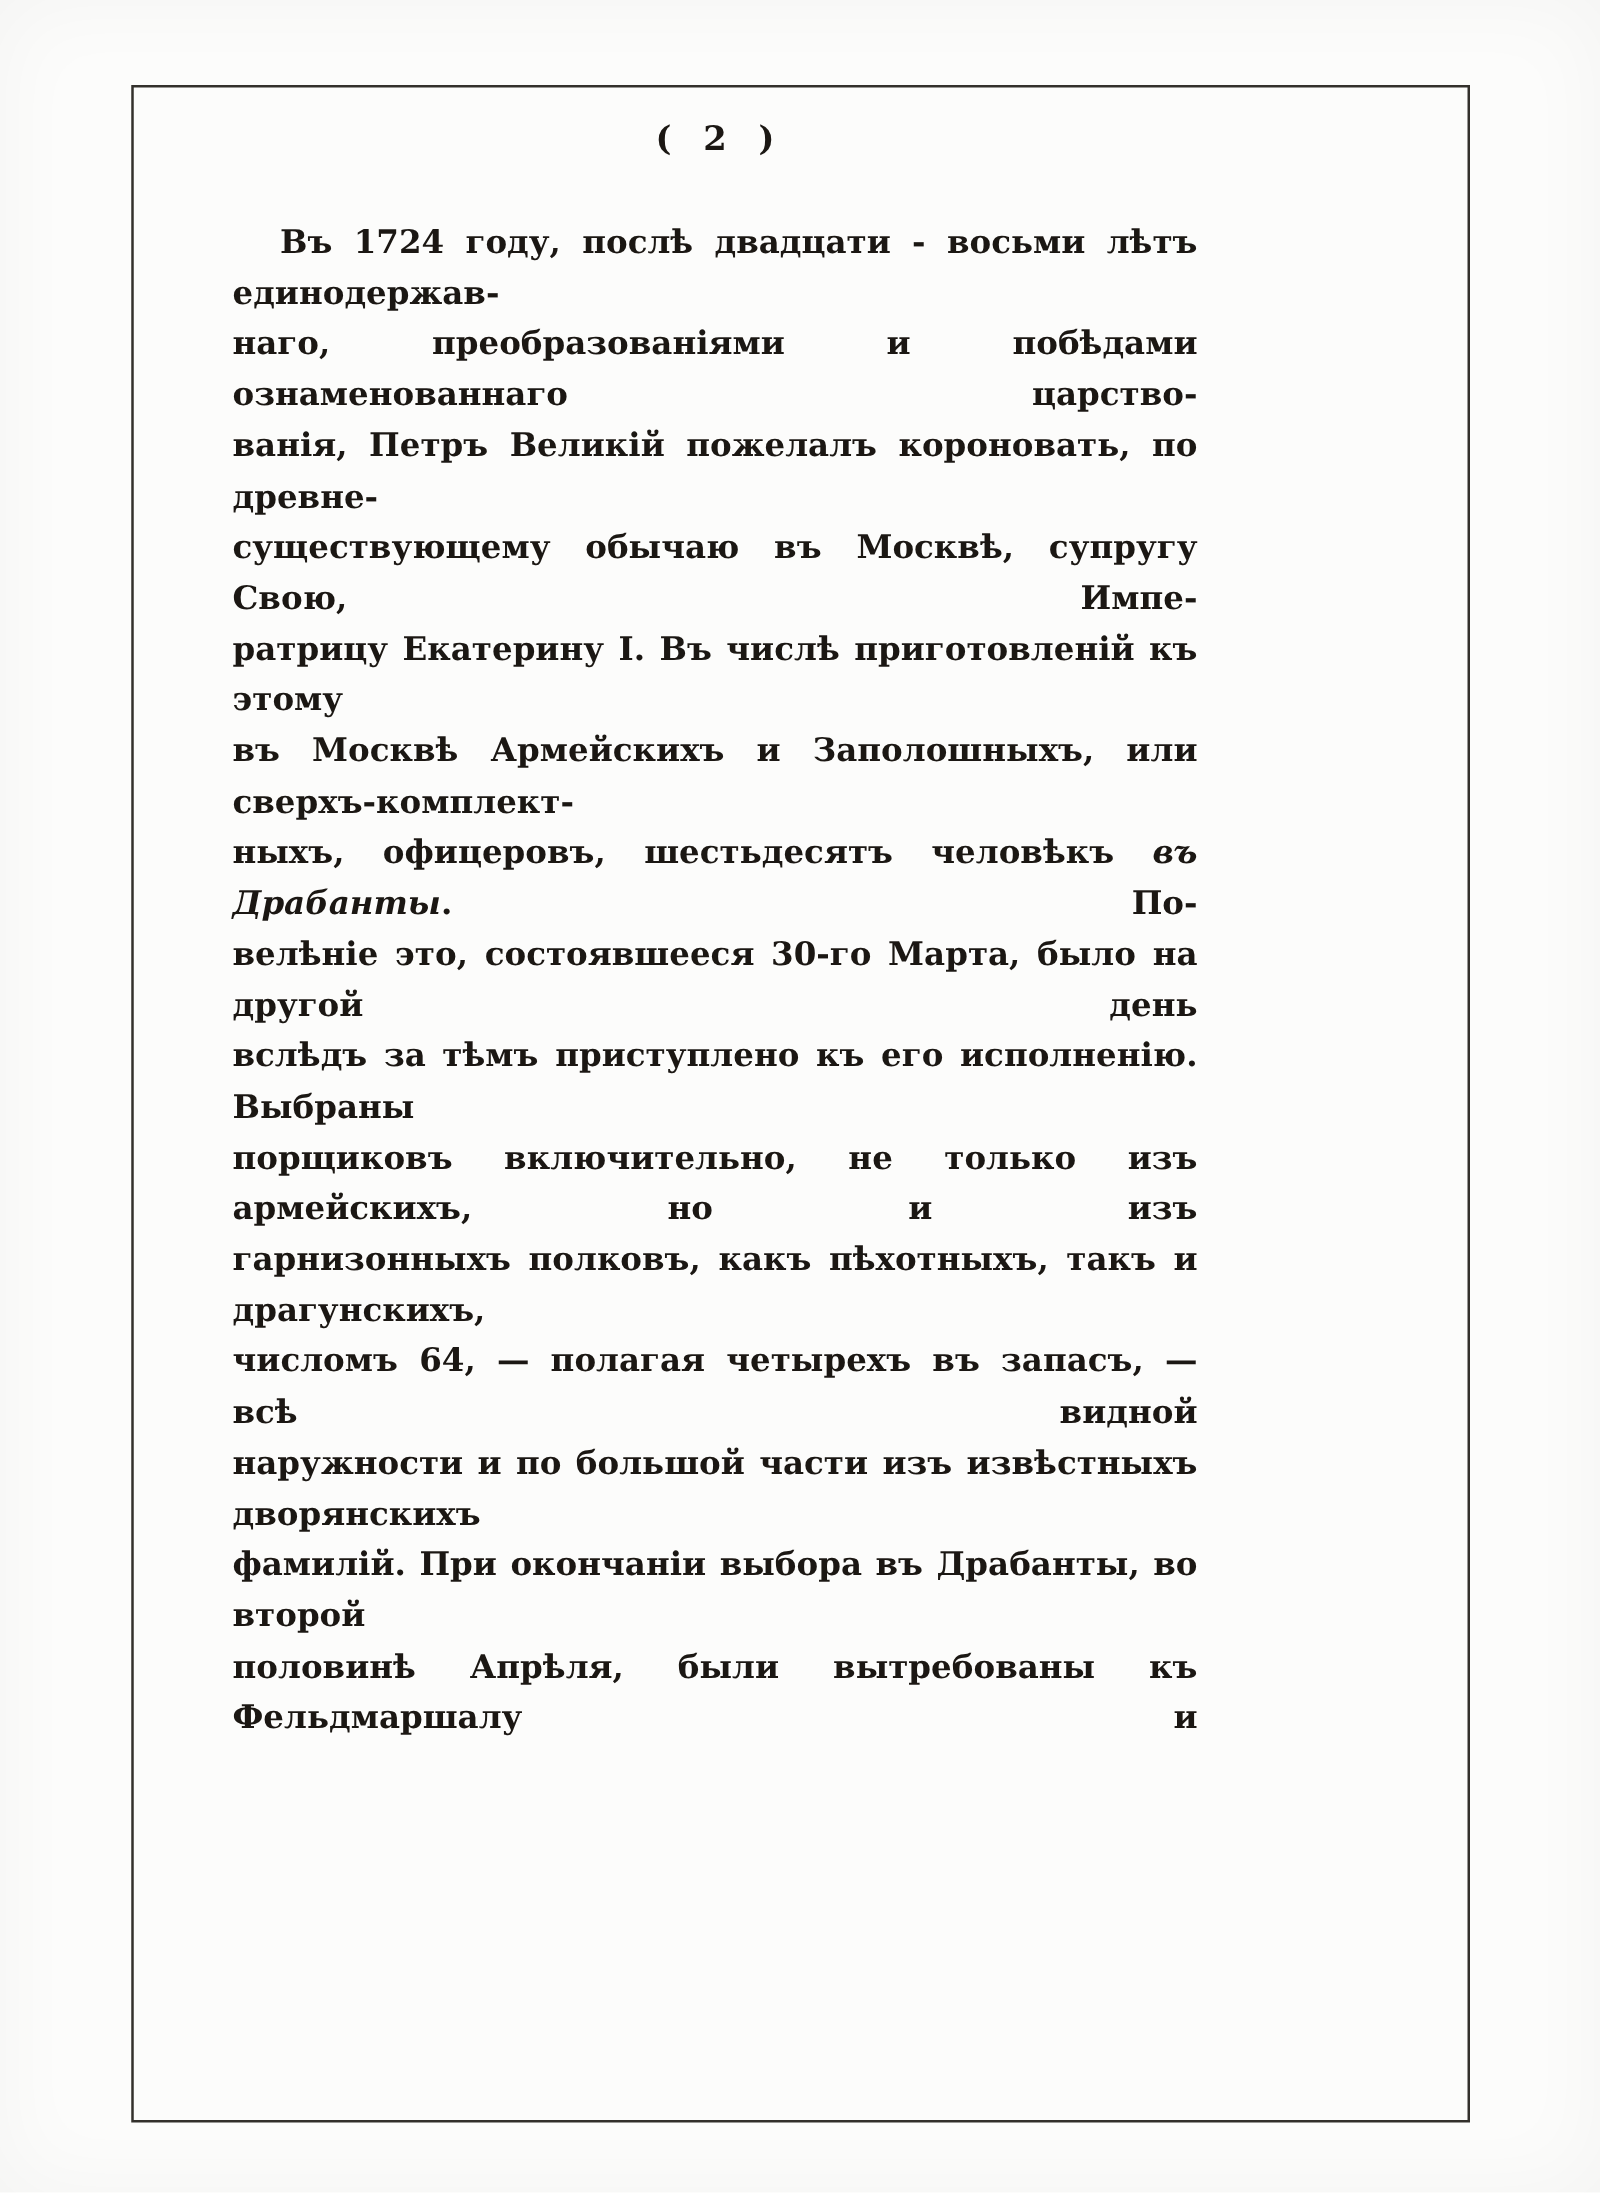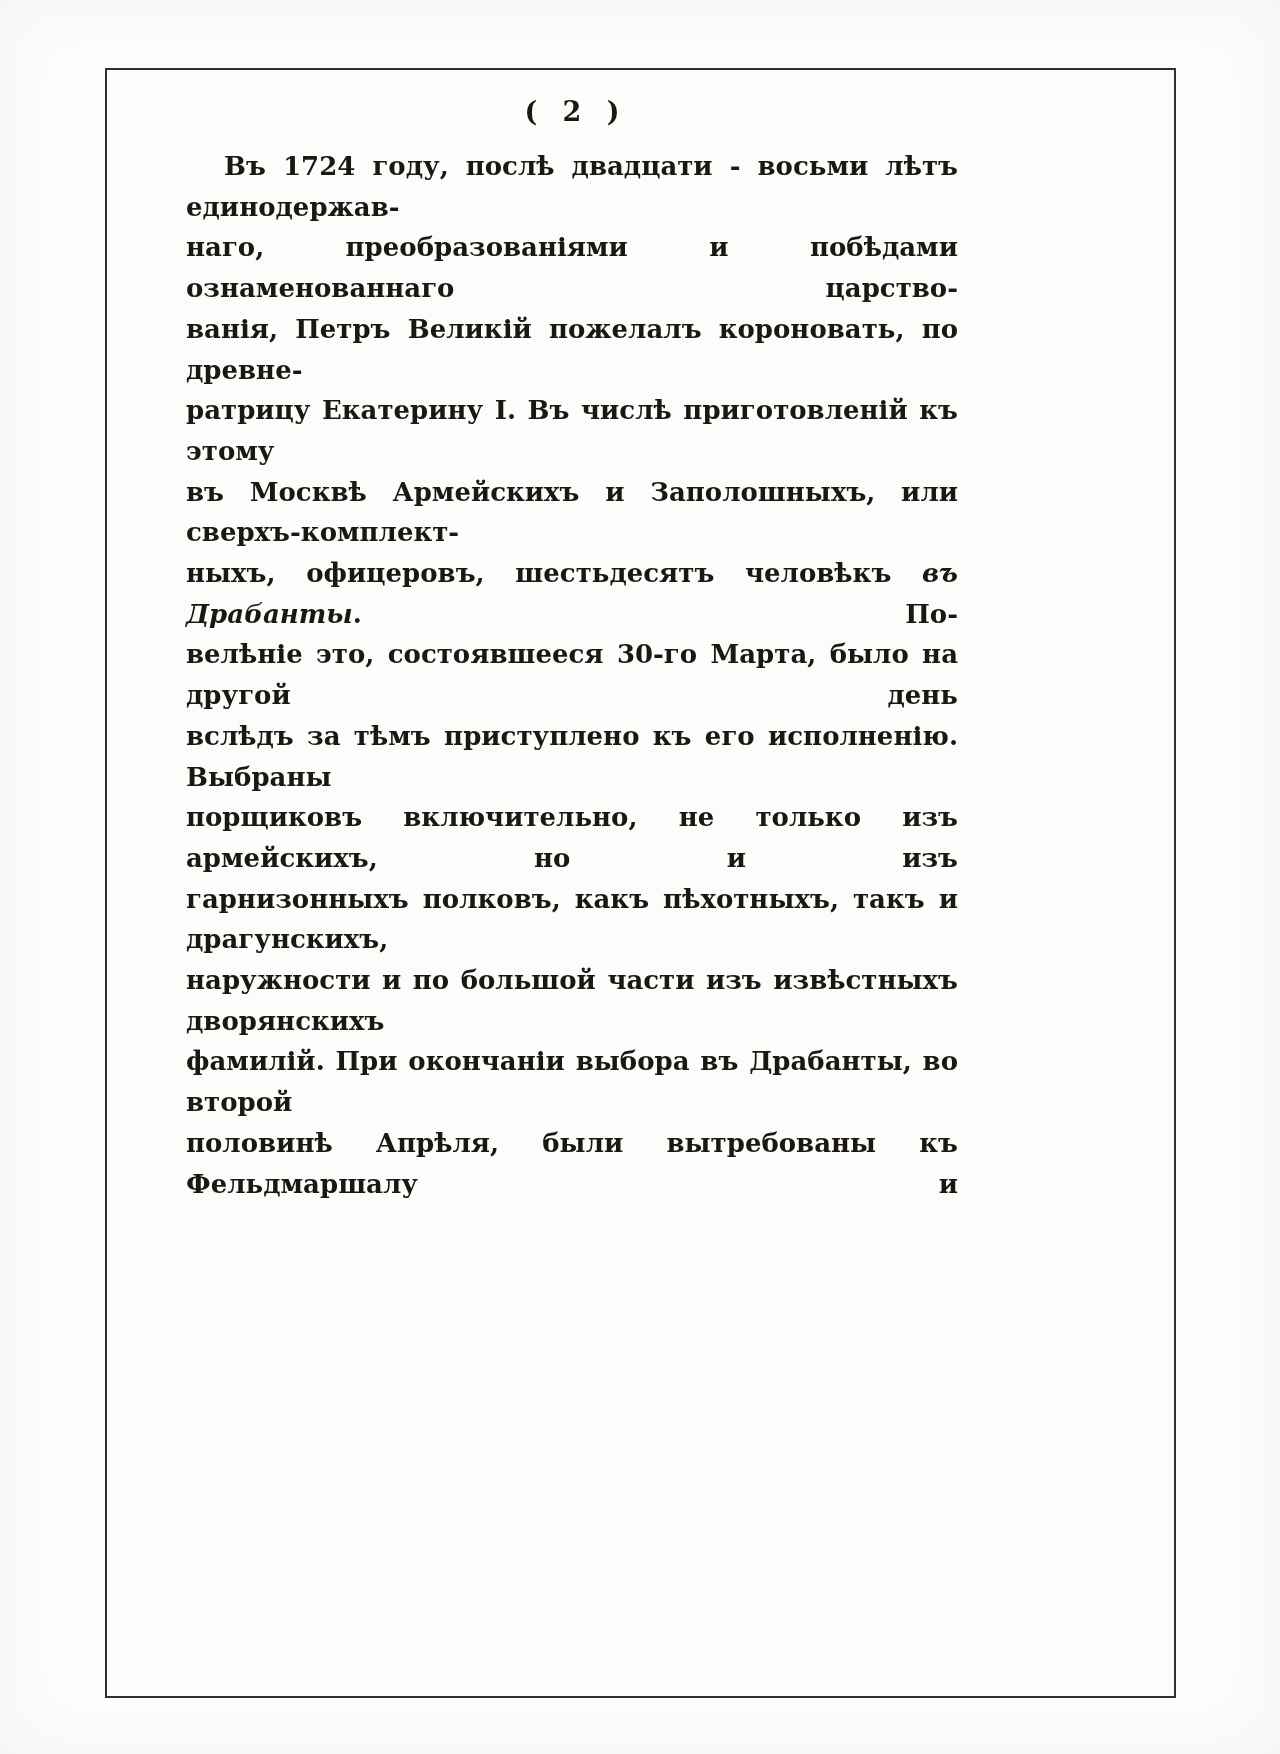--- a/index.html
+++ b/index.html
@@ -49,39 +49,42 @@
     color: #1b1713;
   }
   .textline {
     text-align: justify;
     text-align-last: justify;
     white-space: normal;
     min-height: 40.7px;
   }
   .textline:first-child {
     text-indent: 38px;
+    margin-top: 28px;
   }
   .textline i {
     font-style: italic;
   }
 </style>
 </head>
 <body>
 
 <div class="page">
   <div class="frame"></div>
   <div class="page-number">( 2 )</div>
   <div class="body-text">
       <div class="textline">Въ 1724 году, послѣ двадцати - восьми лѣтъ единодержав-</div>
       <div class="textline">наго, преобразованіями и побѣдами ознаменованнаго царство-</div>
       <div class="textline">ванія, Петръ Великій пожелалъ короновать, по древне-</div>
+      <div class="textline">существующему обычаю въ Москвѣ, супругу Свою, Импе-</div>
       <div class="textline">ратрицу Екатерину I. Въ числѣ приготовленій къ этому</div>
       <div class="textline">въ Москвѣ Армейскихъ и Заполошныхъ, или сверхъ-комплект-</div>
       <div class="textline">ныхъ, офицеровъ, шестьдесятъ человѣкъ <i>въ Драбанты</i>. По-</div>
       <div class="textline">велѣніе это, состоявшееся 30-го Марта, было на другой день</div>
       <div class="textline">вслѣдъ за тѣмъ приступлено къ его исполненію. Выбраны</div>
       <div class="textline">порщиковъ включительно, не только изъ армейскихъ, но и изъ</div>
       <div class="textline">гарнизонныхъ полковъ, какъ пѣхотныхъ, такъ и драгунскихъ,</div>
+      <div class="textline">числомъ 64, — полагая четырехъ въ запасъ, — всѣ видной</div>
       <div class="textline">наружности и по большой части изъ извѣстныхъ дворянскихъ</div>
       <div class="textline">фамилій. При окончаніи выбора въ Драбанты, во второй</div>
       <div class="textline">половинѣ Апрѣля, были вытребованы къ Фельдмаршалу и</div>
     </div>
 </div>
 
 </body></html>

